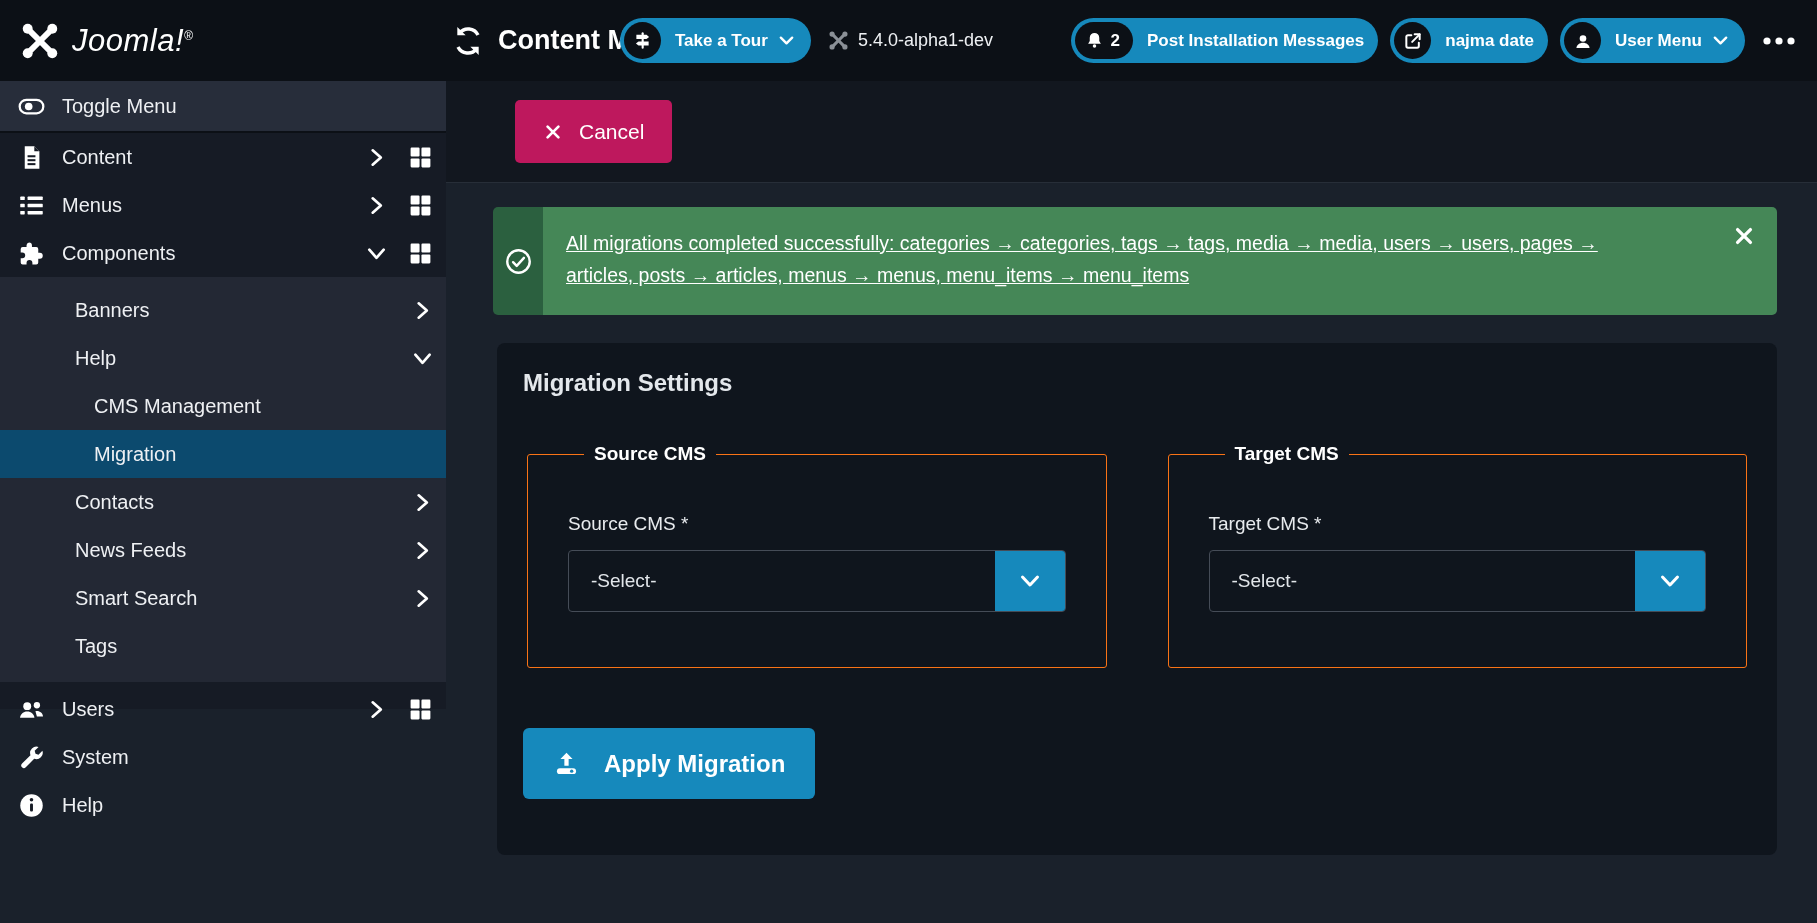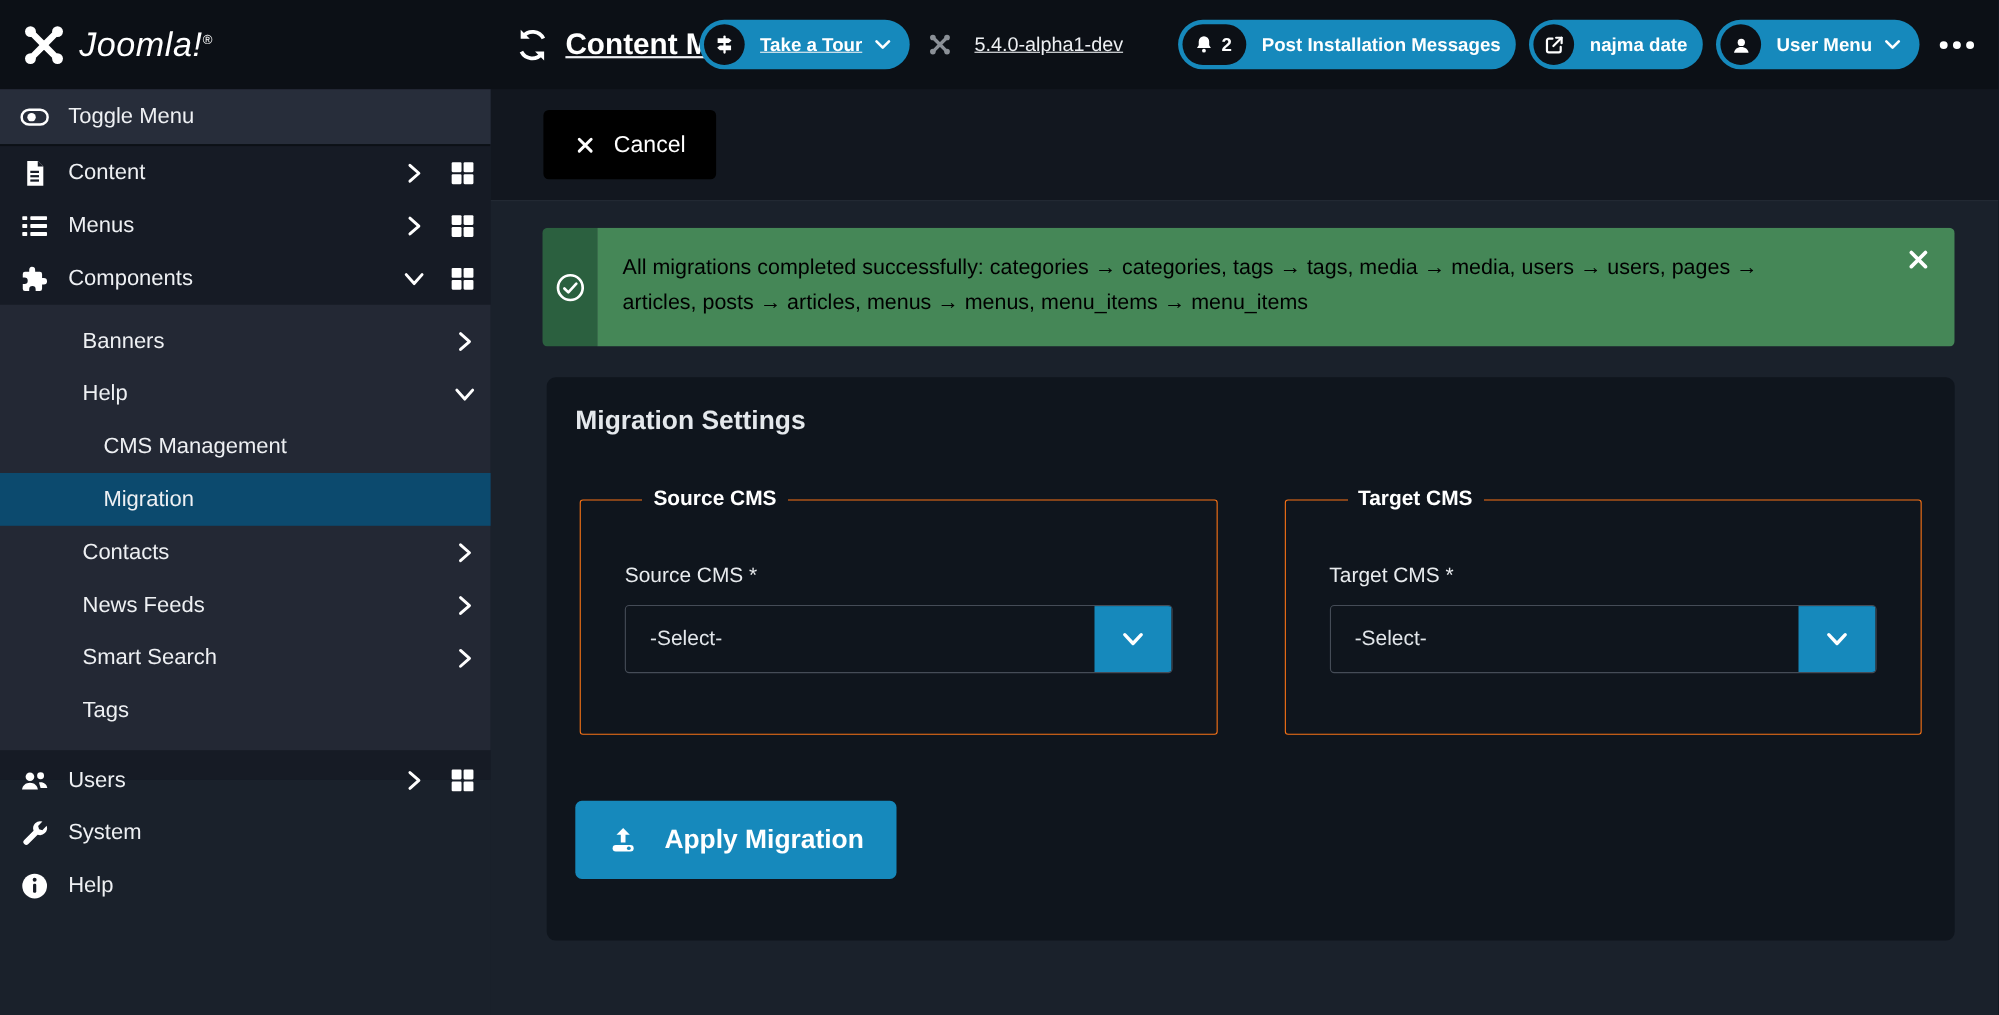--- a/index.html
+++ b/index.html
@@ -6,33 +6,33 @@
   *{box-sizing:border-box;}
   .page{position:relative;width:1817px;height:923px;overflow:hidden;
         font-family:"Liberation Sans",sans-serif;color:#eef0f3;background:#1a212b;}
 
   
   .header{position:absolute;top:0;left:0;width:1817px;height:81px;background:#0c1016;z-index:30;}
   .logo{position:absolute;left:18px;top:0;height:81px;display:flex;align-items:center;gap:10px;font-style:italic;}
   .logo svg{width:44px;height:44px;color:#fff;}
   .logo-text{font-size:31px;color:#fff;letter-spacing:.5px;}
   .logo-reg{font-size:12px;vertical-align:super;color:#fff;}
-  .title-group{position:absolute;left:468px;top:0;height:81px;display:flex;align-items:center;text-decoration:underline;}
+  .title-group{position:absolute;left:452px;top:0;height:81px;display:flex;align-items:center;}
   .refresh{width:32px;height:32px;color:#fff;margin-right:14px;}
   .page-title{font-size:27px;font-weight:bold;color:#fff;white-space:nowrap;}
   .pill{height:45px;border-radius:23px;background:#1689bc;display:flex;align-items:center;
         color:#fff;font-size:17px;font-weight:bold;cursor:pointer;flex:none;}
   .pill .dark-circle{width:37px;height:37px;border-radius:50%;background:#0c1016;margin-left:4px;
         display:flex;align-items:center;justify-content:center;flex:none;}
   .pill .dark-caps{height:37px;border-radius:19px;background:#0c1016;margin-left:4px;padding:0 13px 0 10px;
         display:flex;align-items:center;gap:7px;flex:none;}
   .pill .pill-label{padding:0 14px;white-space:nowrap;}
   .pill .chev{width:17px;height:17px;margin-right:16px;margin-left:-4px;color:#fff;}
   .tour-pill{margin-left:-10px;z-index:2;}
-  .version{display:flex;align-items:center;gap:20px;margin-left:16px;font-size:18px;color:#eef0f3;white-space:nowrap;}
+  .version{display:flex;align-items:center;gap:8px;margin-left:16px;font-size:18px;color:#eef0f3;white-space:nowrap;}
   .version svg{width:23px;height:23px;color:#8b9097;}
   .right-group{position:absolute;right:16px;top:0;height:81px;display:flex;align-items:center;gap:12px;}
   .dots{width:44px;height:24px;color:#fff;cursor:pointer;}
 
   
   .sidebar{position:absolute;top:81px;left:0;width:446px;height:628px;background:#161b25;z-index:20;}
   .srow{position:relative;height:48px;display:flex;align-items:center;cursor:pointer;}
   .srow .sicon{width:62px;display:flex;justify-content:center;flex:none;color:#fff;}
   .srow .sicon svg{width:27px;height:27px;}
   .slabel{font-size:20px;color:#eef0f3;white-space:nowrap;}
@@ -43,28 +43,28 @@
   .row-toggle{height:52px;background:#272d3a;border-bottom:2px solid #0c1016;}
   .submenu{background:#232834;padding:9px 0 12px 0;}
   .submenu .srow{height:48px;}
   .sub1{padding-left:75px;}
   .sub2{padding-left:94px;}
   .active-row{background:#0c4a6e;}
 
   
   .main{position:absolute;top:81px;left:446px;width:1371px;height:842px;background:#1a212b;}
   .toolbar{height:102px;background:#12171f;border-bottom:1px solid #272e38;display:flex;align-items:center;}
-  .btn-cancel{margin-left:48px;height:63px;padding:0 28px;background:#000000;border:none;border-radius:5px;
+  .btn-cancel{margin-left:69px;height:63px;padding:0 28px;background:#be185d;border:none;border-radius:5px;
         color:#fff;font-size:21px;font-family:inherit;display:flex;align-items:center;gap:16px;cursor:pointer;}
   .btn-cancel svg{width:20px;height:20px;}
 
   .alert{position:relative;margin:24px 40px 0 47px;min-height:108px;border-radius:5px;display:flex;overflow:hidden;}
   .alert-iconcol{width:50px;background:#2b603f;display:flex;align-items:center;justify-content:center;flex:none;}
   .alert-iconcol svg{width:29px;height:29px;color:#fff;}
-  .alert-body{flex:1;background:#458757;padding:20px 110px 20px 23px;font-size:19.5px;line-height:32px;color:#000000;}
+  .alert-body{flex:1;background:#458757;padding:20px 110px 20px 23px;font-size:19.5px;line-height:32px;color:#ffffff;text-decoration:underline;}
   .alert-close{position:absolute;top:18px;right:22px;width:22px;height:22px;color:#fff;cursor:pointer;}
 
   .card{margin:28px 40px 0 51px;height:512px;background:#0f151d;border-radius:8px;padding:0 24px;}
   .card-heading{padding:26px 0 0 2px;font-size:24px;font-weight:bold;color:#e4e8ec;}
   .fieldsets{display:flex;gap:49px;margin-top:40px;}
   fieldset.cms{width:592px;height:225px;margin:6px;border:1px solid #f97316;border-radius:3px;padding:0 40px;}
   fieldset.cms legend{font-size:19px;font-weight:bold;color:#fff;padding:0 10px;margin-left:16px;}
   .field-label{margin-top:48px;font-size:19px;color:#e8ebee;}
   .select{margin-top:15px;height:62px;border:1px solid #454c57;border-radius:4px;display:flex;
         align-items:stretch;cursor:pointer;overflow:hidden;}

